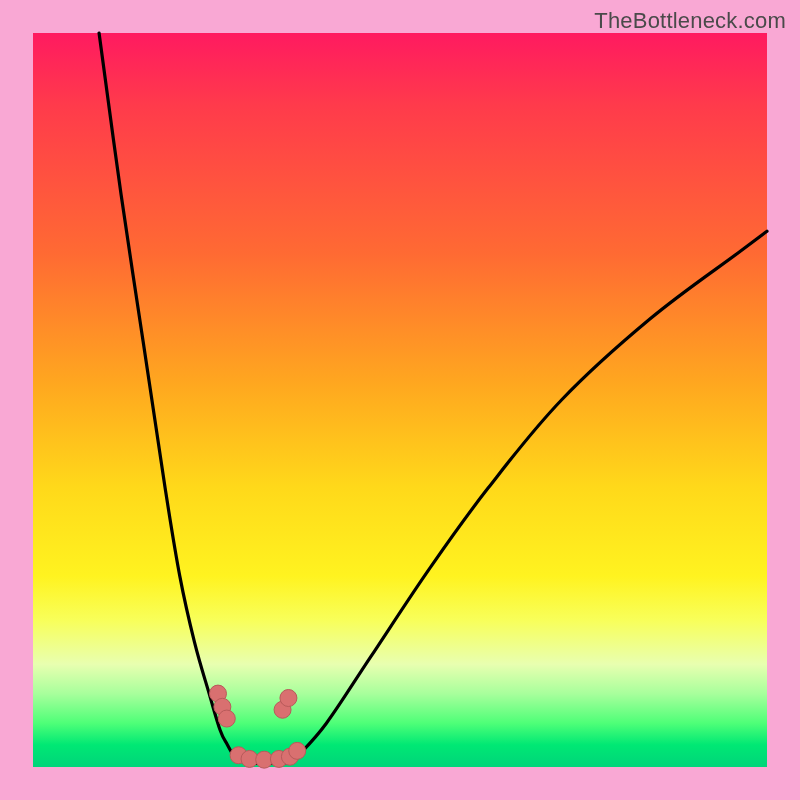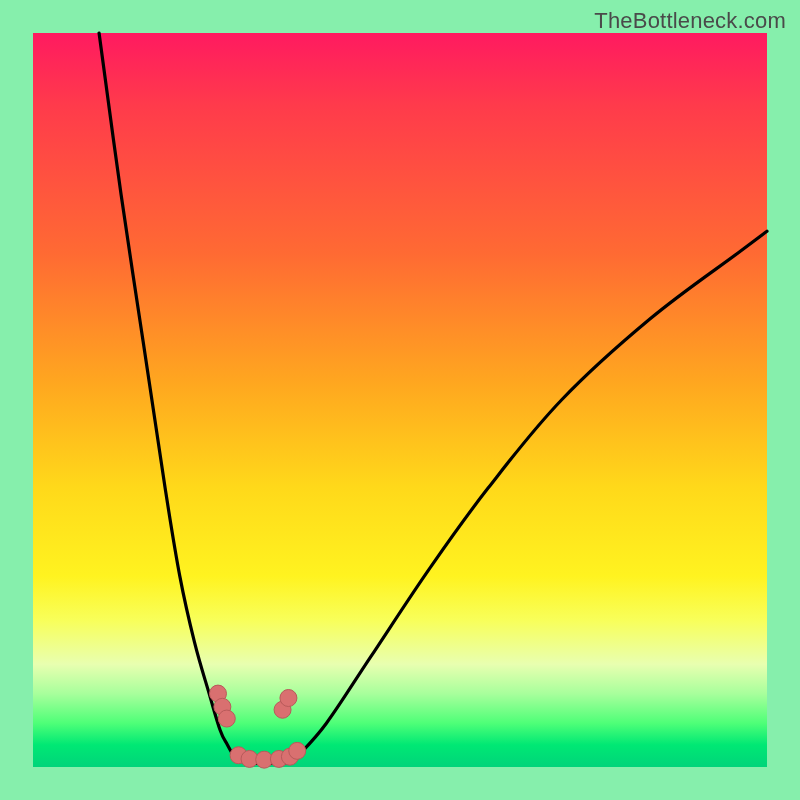--- a/index.html
+++ b/index.html
@@ -10,21 +10,21 @@
     background: #000;
     overflow: hidden;
     font-family: Arial, Helvetica, sans-serif;
   }
   .frame {
     position: absolute;
     left: 0;
     top: 0;
     width: 800px;
     height: 800px;
-    background: #86efac;
+    background: #f9a8d4;
   }
   .plot-area {
     position: absolute;
     left: 33px;
     top: 33px;
     width: 734px;
     height: 734px;
     
     background: linear-gradient(
       to bottom,

